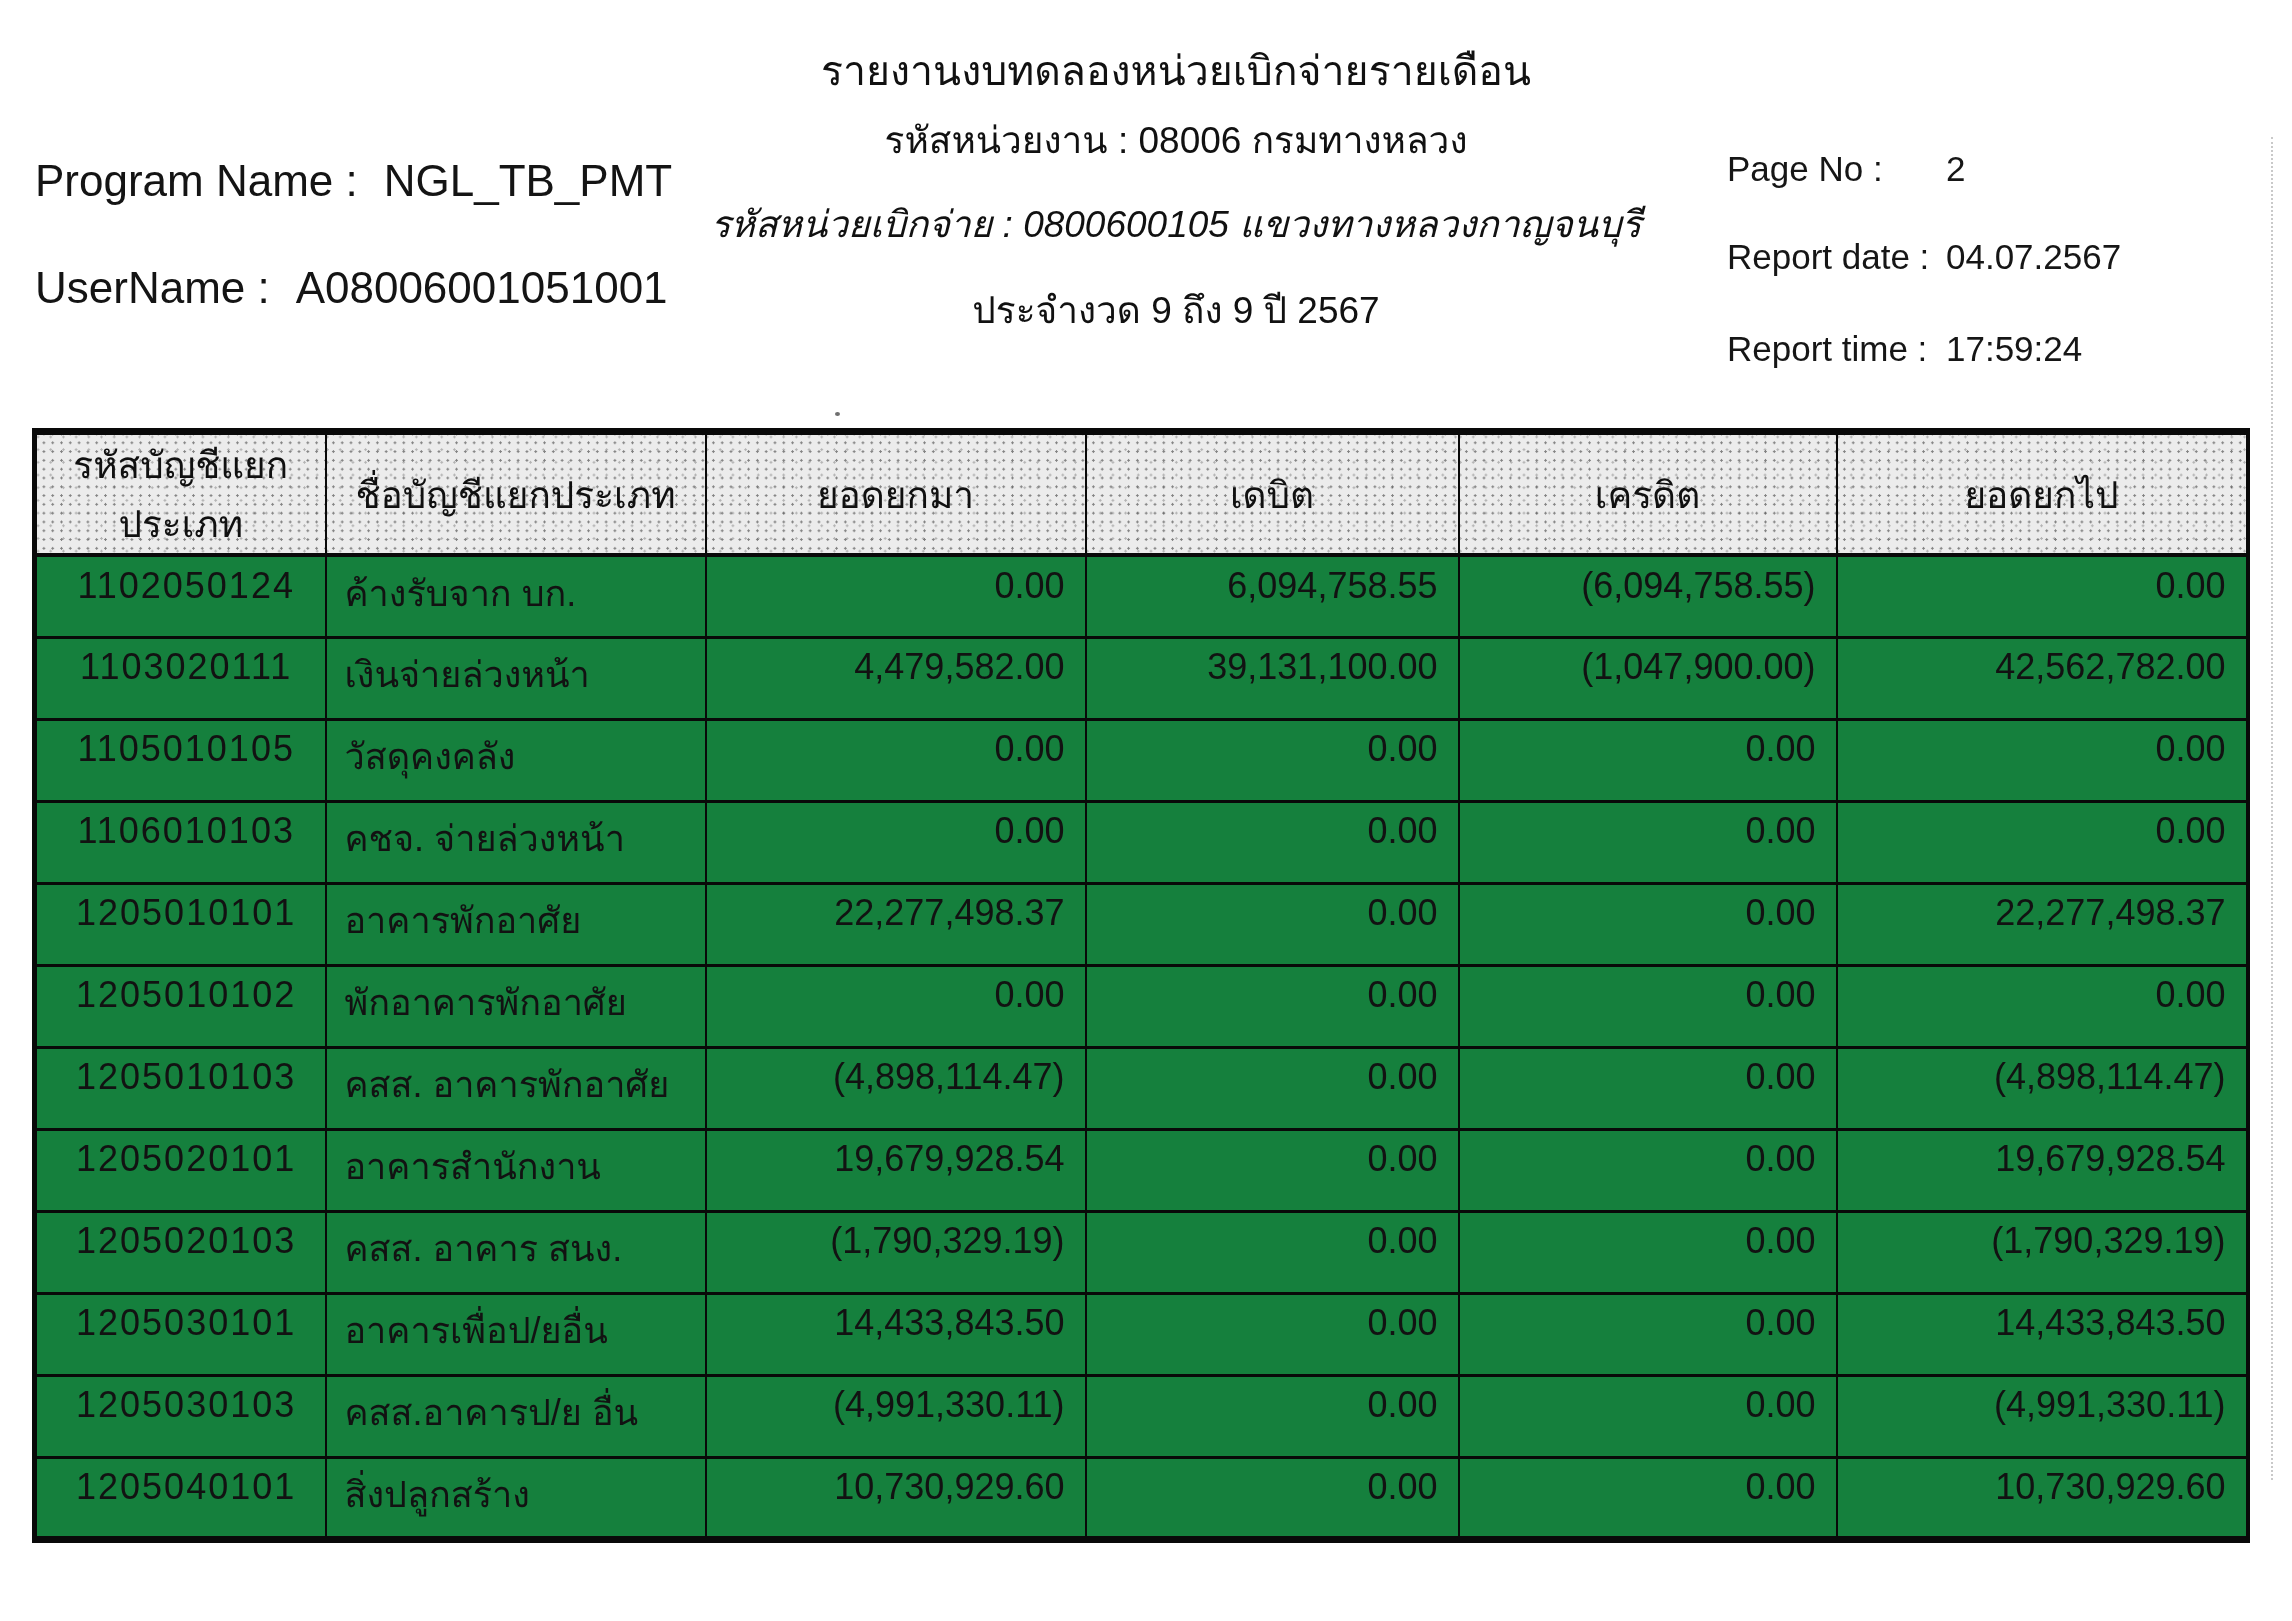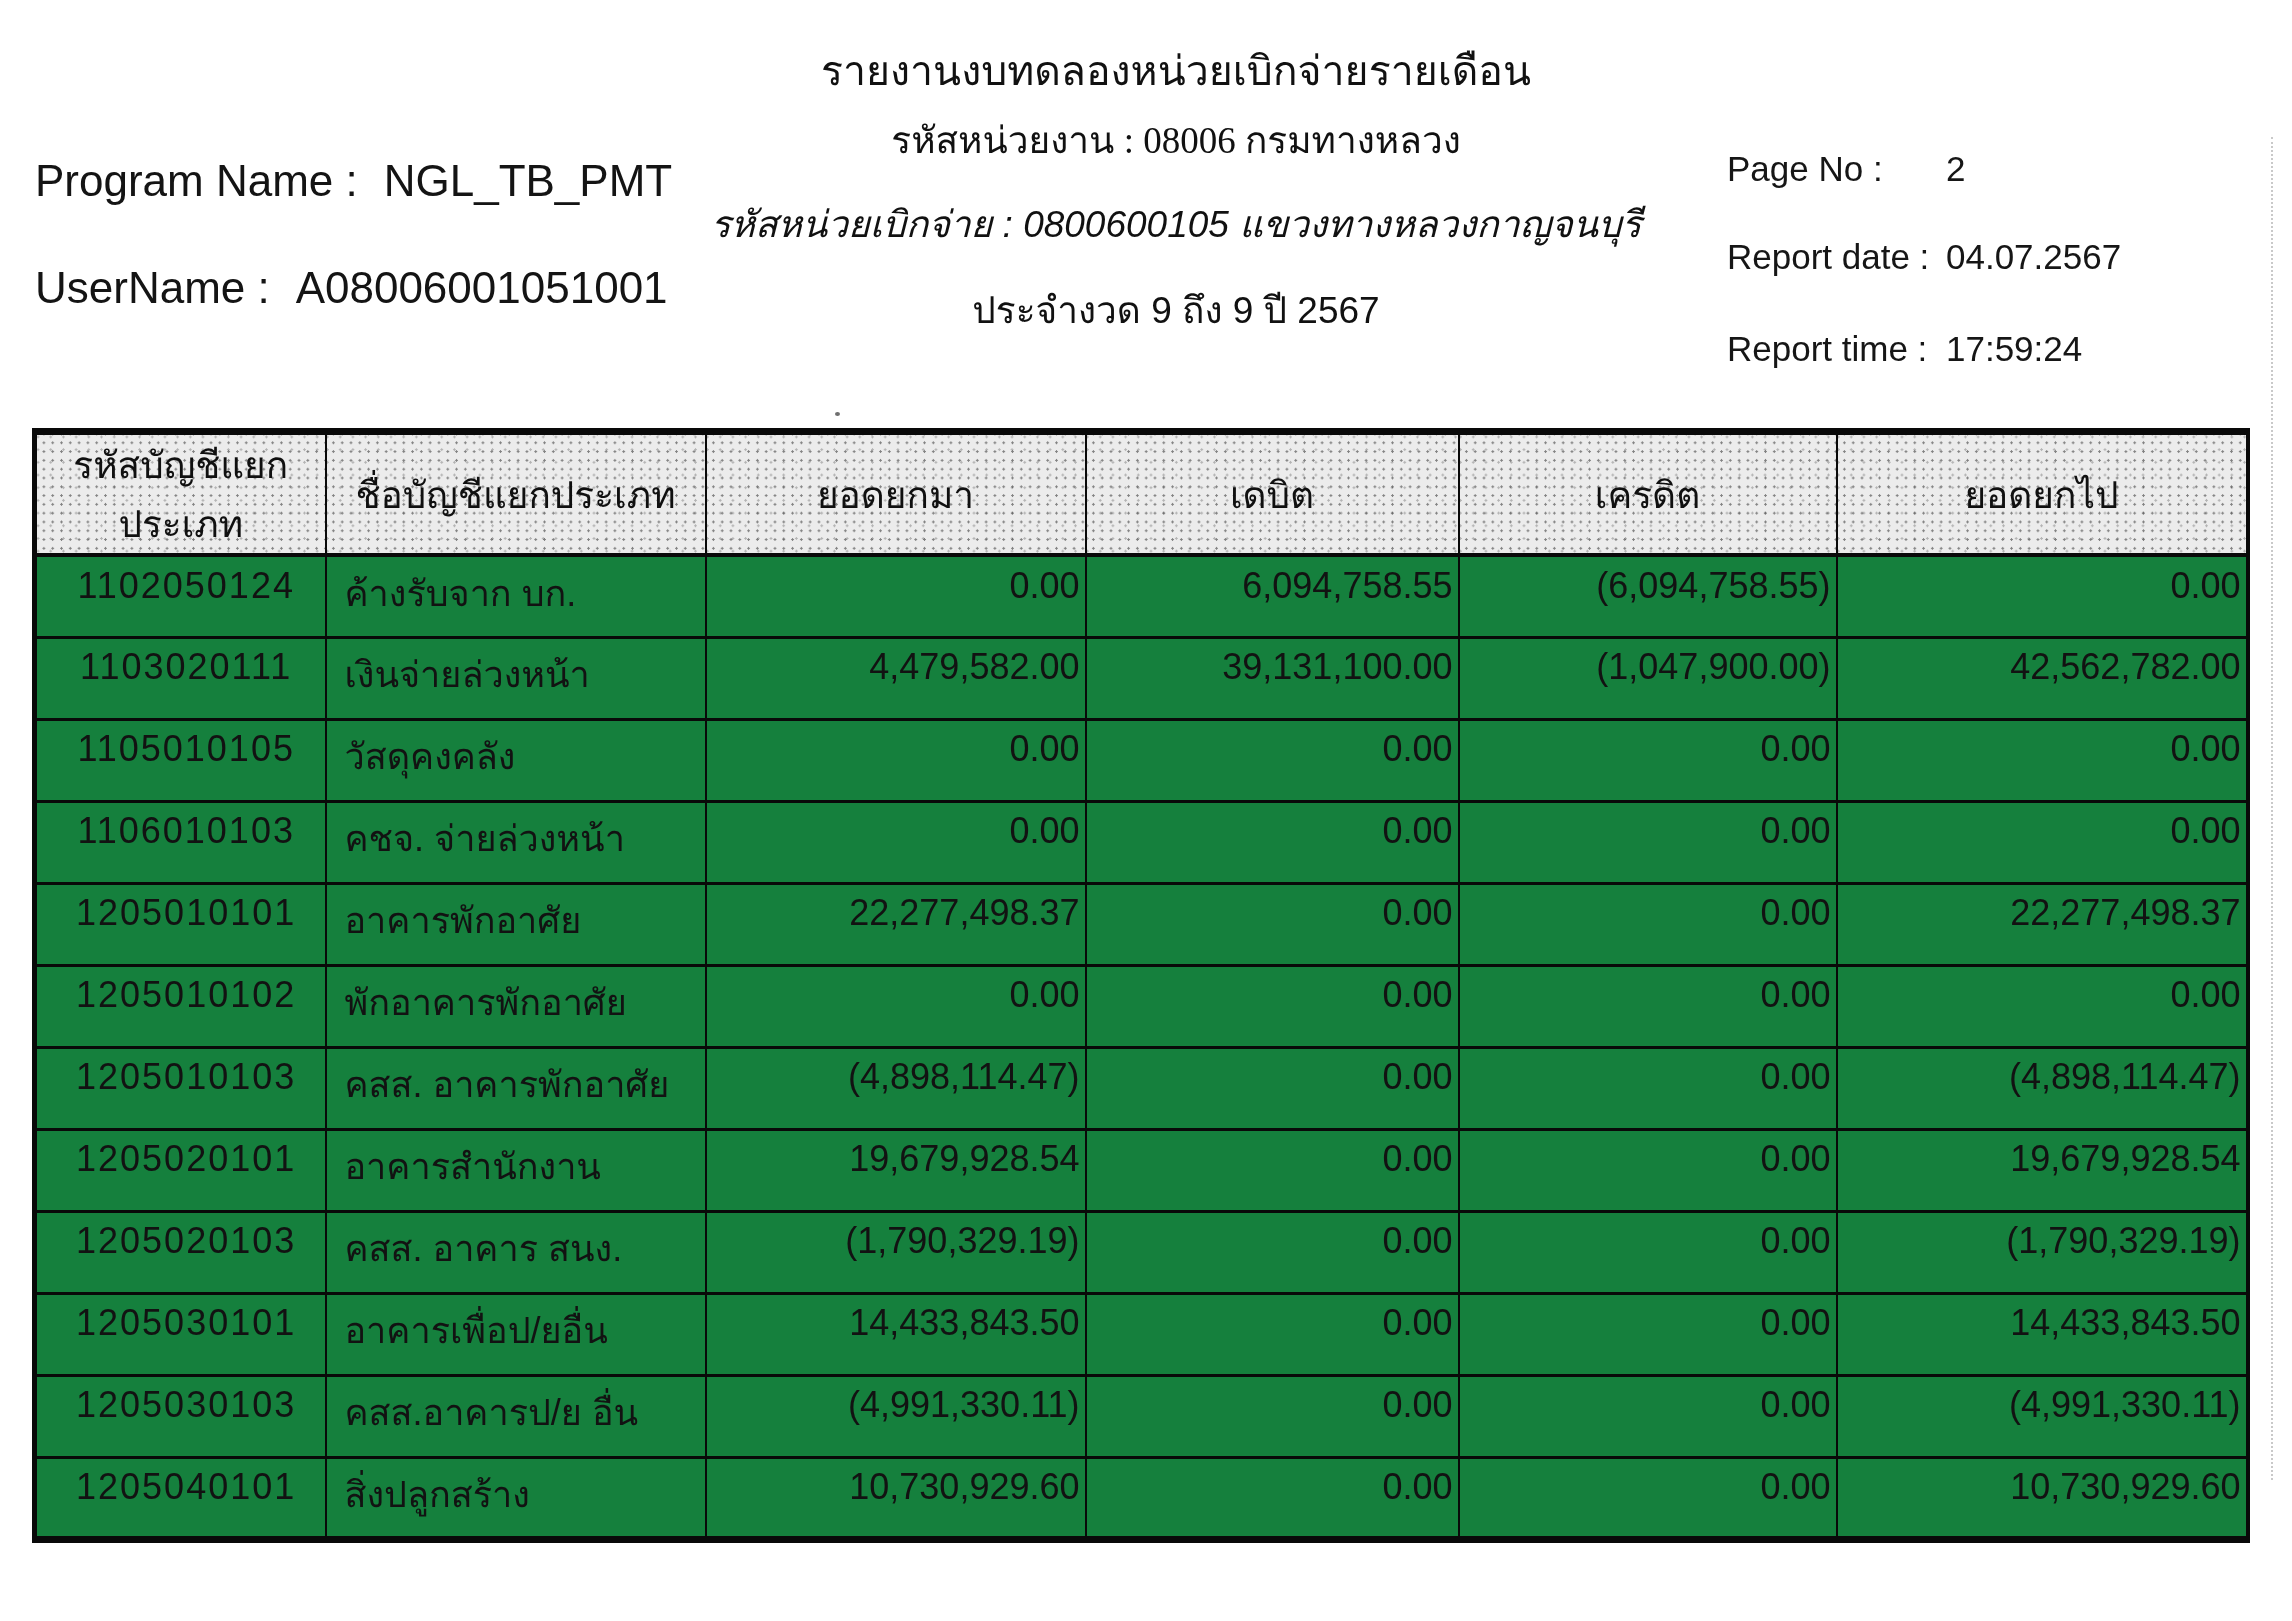--- a/index.html
+++ b/index.html
@@ -29,21 +29,21 @@
   }
   .center-line {
     position: absolute;
     left: 59px; right: 0;
     text-align: center;
     font-size: 37px;
     line-height: 1.15;
     color: #111;
     white-space: nowrap;
   }
-  .center-line.l1 { top: 120px; font-family: Liberation Serif, serif; }
+  .center-line.l1 { top: 120px; }
   .center-line.l2 { top: 204px; font-style: italic; }
   .center-line.l3 { top: 290px; }
 
   .hline {
     position: absolute;
     font-size: 44px;
     line-height: 1.1;
     white-space: nowrap;
     color: #141414;
   }
@@ -104,21 +104,21 @@
     vertical-align: top;
     padding-top: 7.8px;
     border-top-width: 3.9px;
     border-bottom-width: 3.9px;
     white-space: nowrap;
     overflow: hidden;
     color: #121212;
   }
   td.c-code { text-align: center;  padding-left: 11.8px; letter-spacing: 2px; }
   td.c-name { text-align: left;  padding-left: 18px; }
-  td.c-num  { text-align: right; padding-right: 5px; }
+  td.c-num  { text-align: right; padding-right: 20px; }
 
   
   .scan-dotline {
     position: absolute;
     left: 2271px;
     top: 137px;
     height: 1343px;
     width: 0;
     border-left: 2px dotted #c9c9c9;
   }

